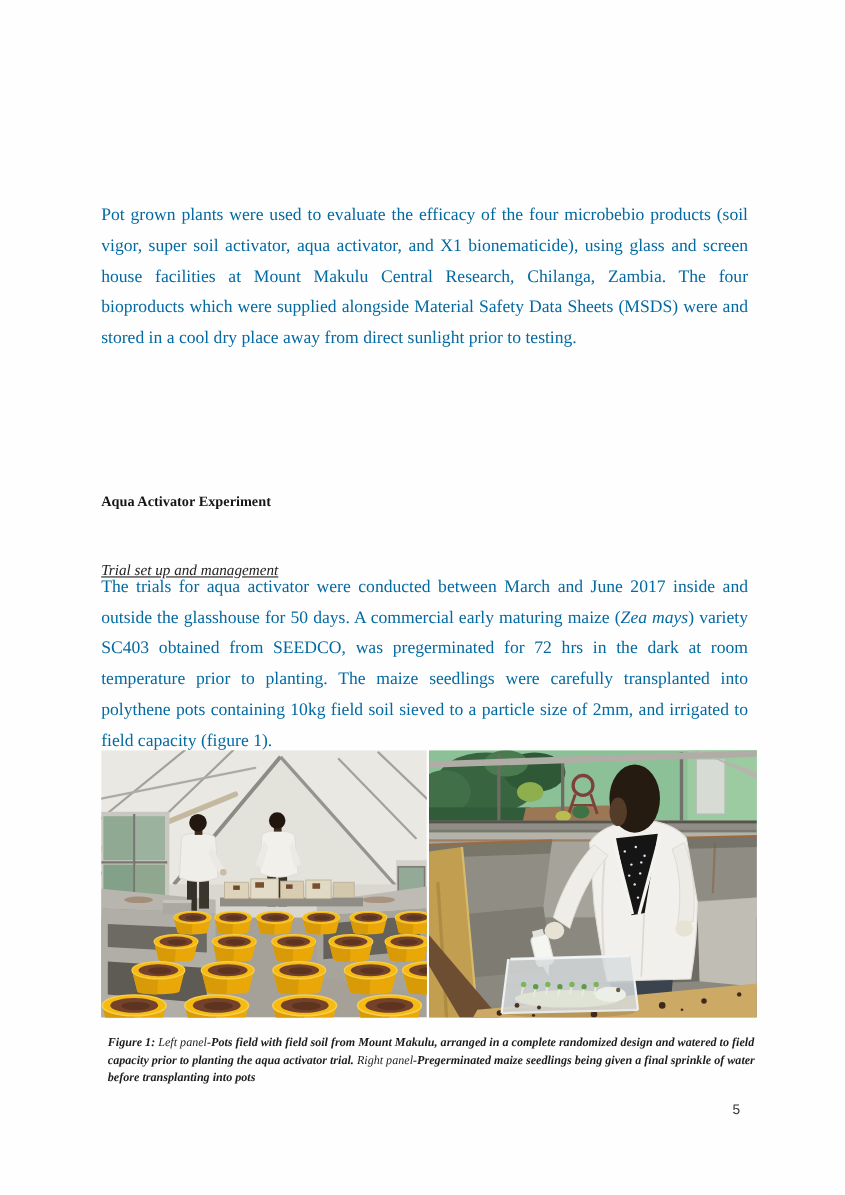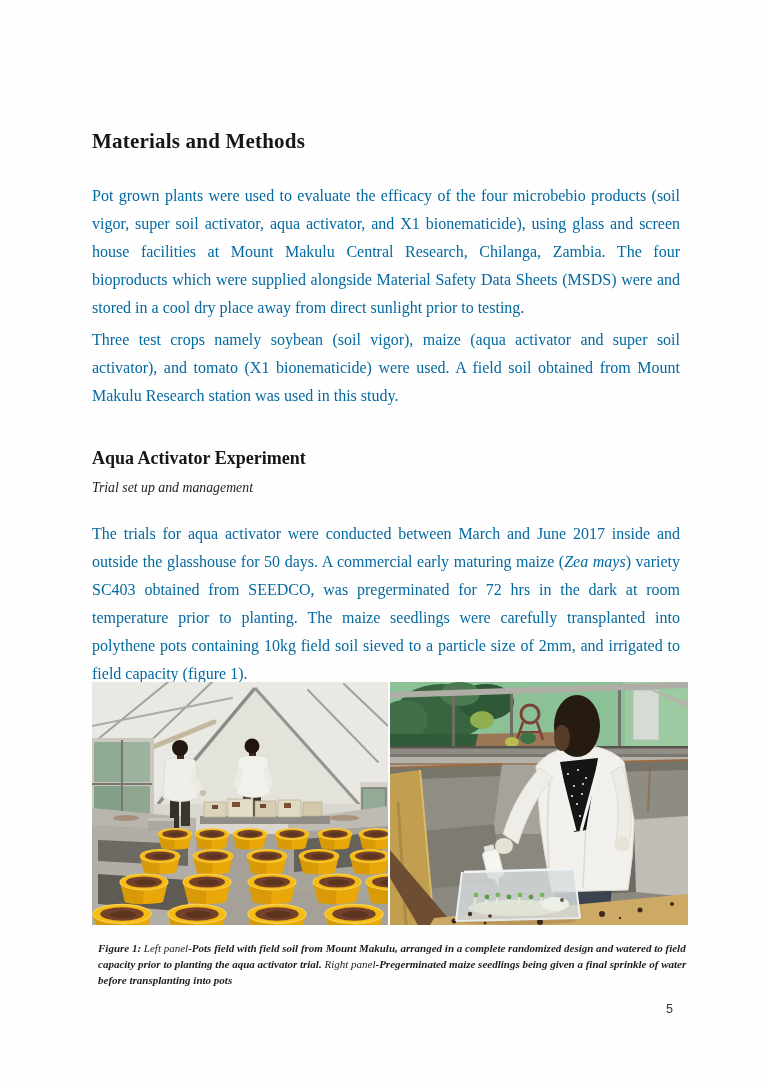--- a/index.html
+++ b/index.html
@@ -16,26 +16,26 @@
     font-size:21px;font-weight:bold;letter-spacing:.2px;color:#161616;
   }
   .body-par{
     position:absolute;left:92px;width:588px;margin:0;
     font-size:16px;line-height:28px;text-align:justify;color:#0369a1;
   }
   #para1{top:182px;}
   #para2{top:326px;}
   .sec-heading{
     position:absolute;left:92px;top:448px;margin:0;
-    font-size:18px;font-weight:bold;color:#161616;
+    font-size:13px;font-weight:bold;color:#161616;
   }
   .sub-heading{
-    position:absolute;left:92px;top:480px;margin:0;
+    position:absolute;left:92px;top:511px;margin:0;
     font-size:13.8px;font-weight:normal;font-style:italic;
-    color:#222;
+    text-decoration:underline;color:#222;
   }
   #para3{top:520px;}
   .inline-italic{font-style:italic;}
   .figure-row{
     position:absolute;left:92px;top:682px;width:596px;height:243px;
     display:flex;gap:2px;margin:0;padding:0;
   }
   .figure-row svg{display:block;}
   .fig-caption{
     position:absolute;left:92px;top:934px;width:598px;margin:6px;
@@ -47,25 +47,23 @@
     position:absolute;left:666px;top:1002px;
     font-family:"Liberation Sans","DejaVu Sans",sans-serif;
     font-size:12.5px;color:#333;
   }
 </style>
 </head>
 <body>
 
 <div class="page">
 
-  <h1 class="doc-title">Materials and Methods</h1>
 
   <p class="body-par" id="para1">Pot grown plants were used to evaluate the efficacy of the four microbebio products (soil vigor, super soil activator, aqua activator, and X1 bionematicide), using glass and screen house facilities at Mount Makulu Central Research, Chilanga, Zambia. The four bioproducts which were supplied alongside Material Safety Data Sheets (MSDS) were and stored in a cool dry place away from direct sunlight prior to testing.</p>
 
-  <p class="body-par" id="para2">Three test crops namely soybean (soil vigor), maize (aqua activator and super soil activator), and tomato (X1 bionematicide) were used.  A field soil obtained from Mount Makulu Research station was used in this study.</p>
 
   <h2 class="sec-heading">Aqua Activator Experiment</h2>
 
   <h3 class="sub-heading">Trial set up and management</h3>
 
   <p class="body-par" id="para3"><span>The trials for aqua activator were conducted between March and June 2017 inside and outside the glasshouse for 50 days. A commercial early maturing maize (</span><span class="inline-italic">Zea mays</span><span>) variety SC403 obtained from SEEDCO, was pregerminated for 72 hrs in the dark at room temperature prior to planting. The maize seedlings were carefully transplanted into polythene pots containing 10kg field soil sieved to a particle size of 2mm, and irrigated to field capacity (figure 1).</span></p>
 
   <figure class="figure-row">
 
     <svg width="296" height="243" viewBox="0 0 296 243" role="img">

